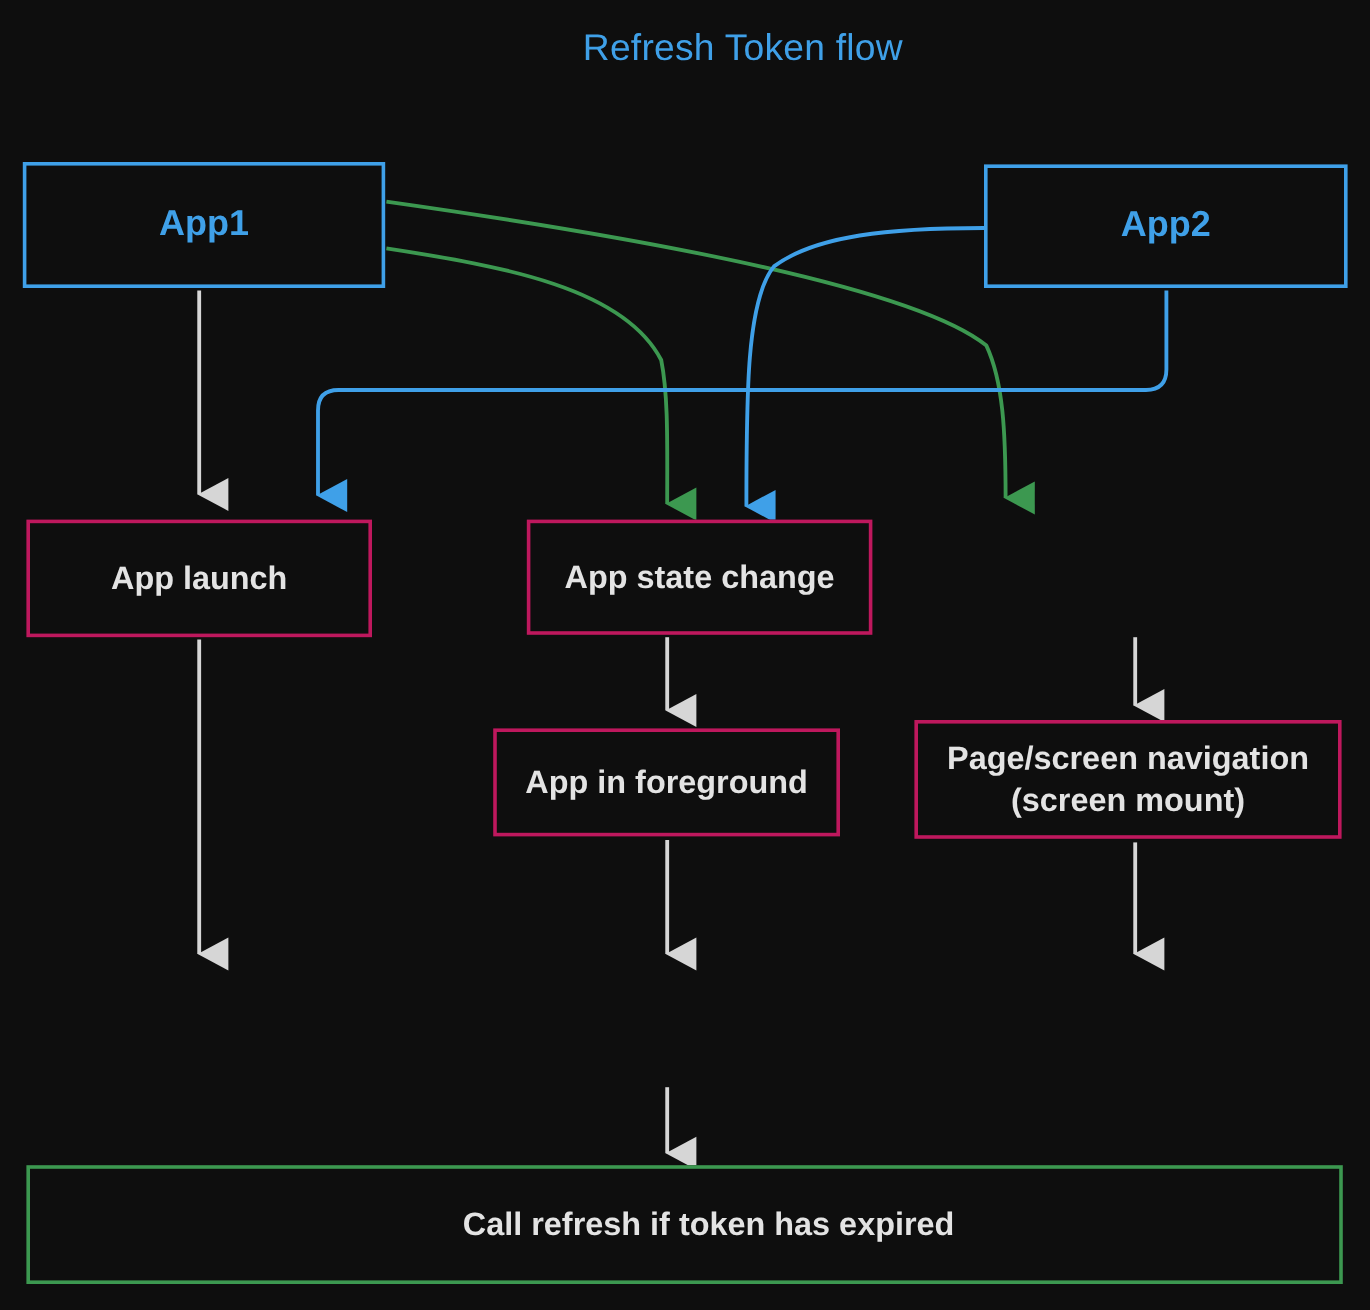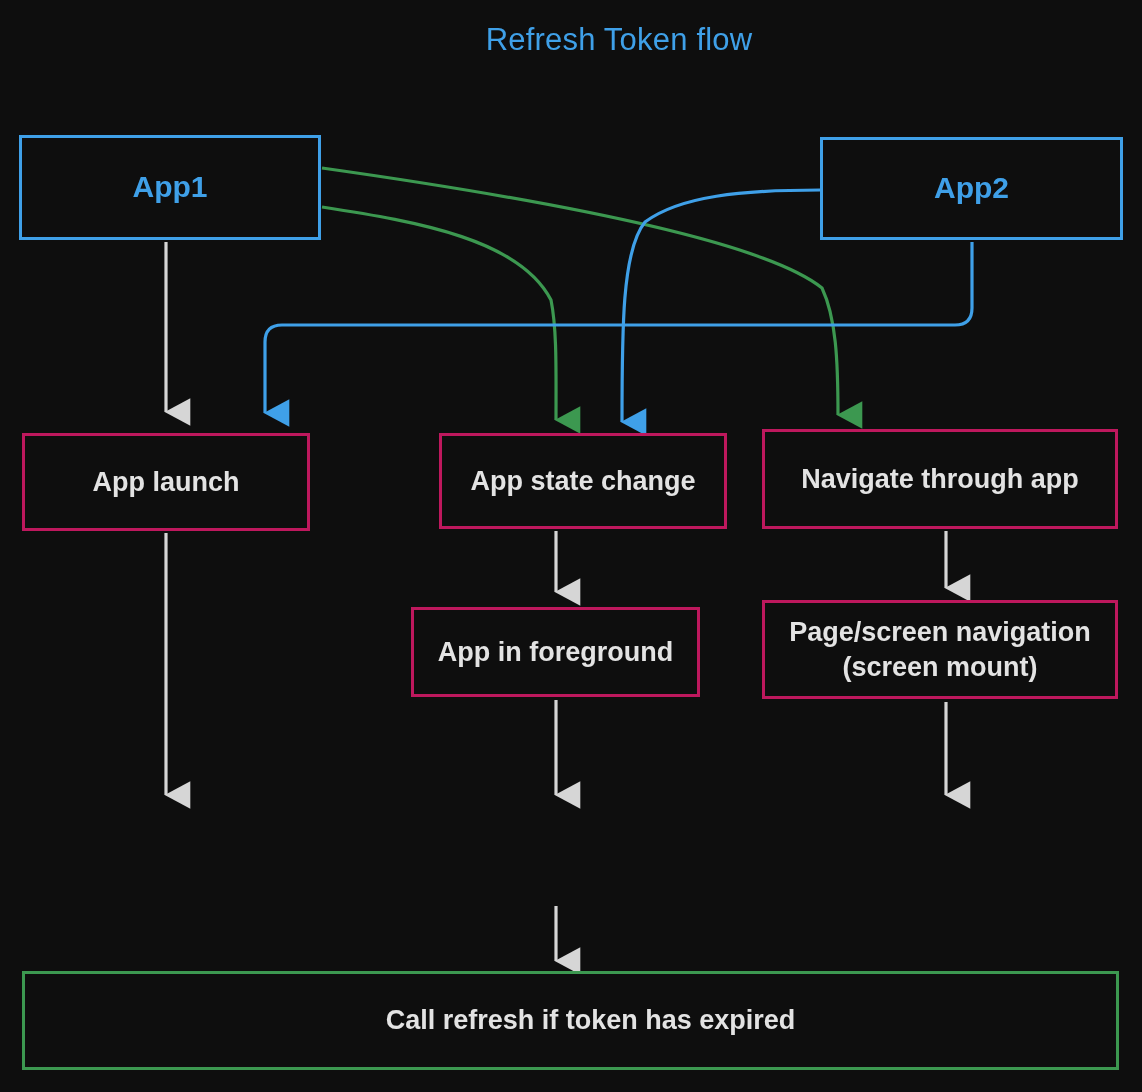--- a/index.html
+++ b/index.html
@@ -123,23 +123,20 @@
   </div>
 
   <div class="node node-step" style="left:22px; top:433px; width:288px; height:98px;">
     <span class="node-label">App launch</span>
   </div>
 
   <div class="node node-step" style="left:412px; top:433px; width:288px; height:96px;margin-left:27px;">
     <span class="node-label">App state change</span>
   </div>
 
-  <div class="node node-step" style="left:762px; top:429px; width:356px; height:100px;">
-    <span class="node-label">Navigate through app</span>
-  </div>
 
   <div class="node node-step" style="left:411px; top:607px; width:289px; height:90px;">
     <span class="node-label">App in foreground</span>
   </div>
 
   <div class="node node-step" style="left:762px; top:600px; width:356px; height:99px;">
     <span class="node-label">Page/screen navigation
 (screen mount)</span>
   </div>
 

